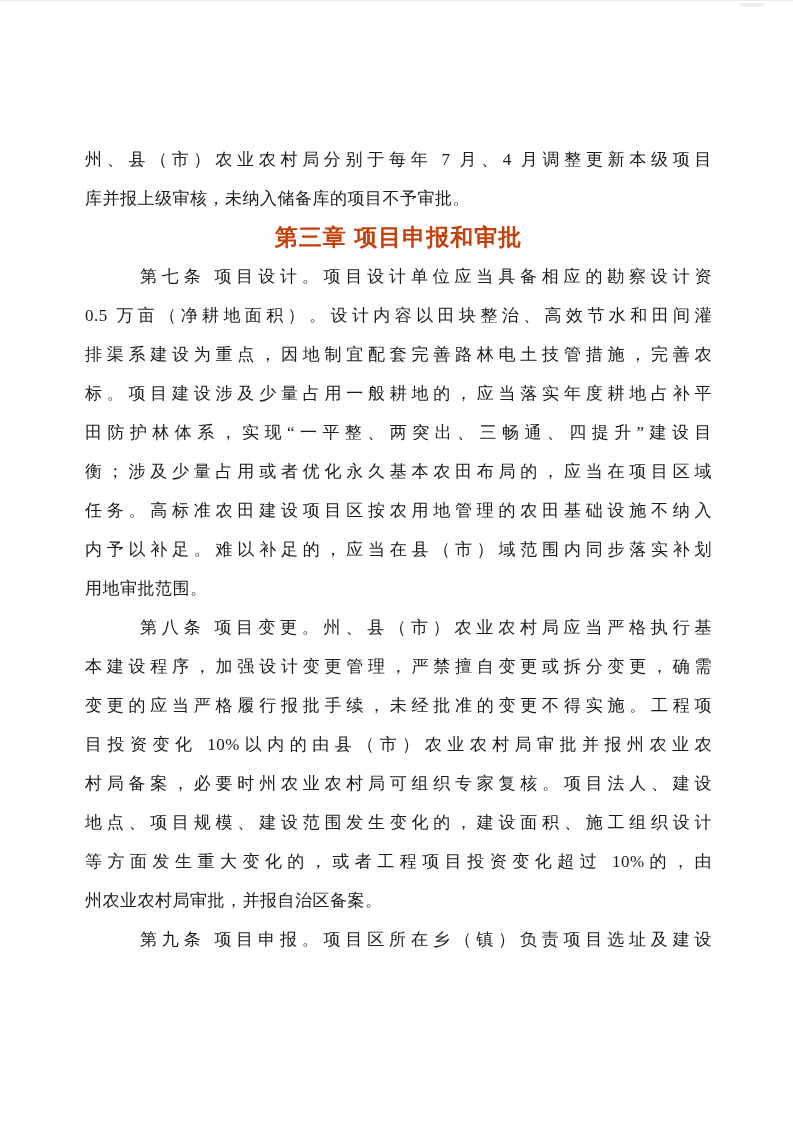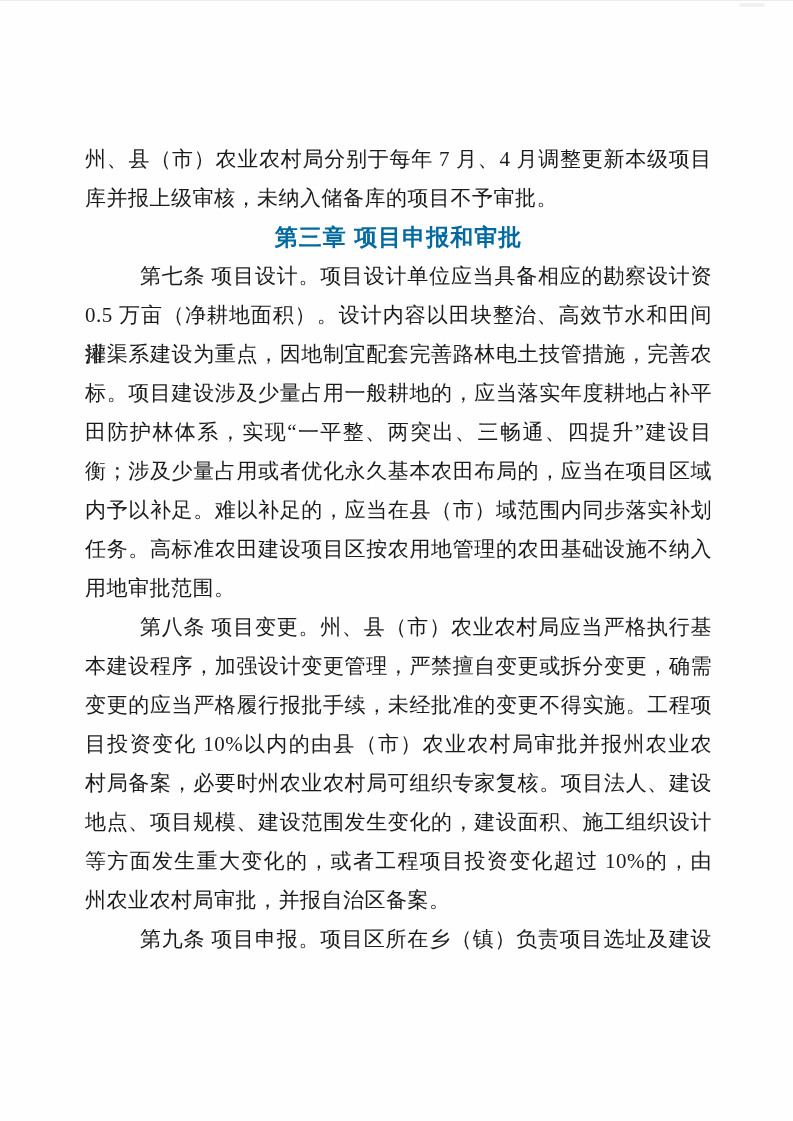--- a/index.html
+++ b/index.html
@@ -31,21 +31,21 @@
   }
   .content {
     position: absolute;
     top: 140px;
     left: 85px;
     width: 627px;
   }
   .line {
     height: 39px;
     line-height: 39px;
-    font-size: 21px;
+    font-size: 17px;
     letter-spacing: 0.5px;
     text-align: justify;
     text-justify: inter-character;
     white-space: normal;
     overflow: visible;
   }
   .line.justify {
     text-align-last: justify;
   }
   .line.normal {
@@ -53,41 +53,41 @@
   }
   .line.indent {
     text-indent: 55px;
   }
   .line.heading {
     font-family: "Liberation Sans", "DejaVu Sans", sans-serif;
     font-weight: 700;
     font-size: 23px;
     text-align-last: center;
     letter-spacing: 1px;
-    color: #0369a1;
+    color: #c2410c;
   }
 </style>
 </head>
 <body>
 
 <div class="page">
   <div class="scan-edge-top"></div>
   <div class="scan-smudge"></div>
   <main class="content">
       <div class="line justify">州、县（市）农业农村局分别于每年 7 月、4 月调整更新本级项目</div>
       <div class="line normal">库并报上级审核，未纳入储备库的项目不予审批。</div>
       <div class="line heading">第三章 项目申报和审批</div>
       <div class="line justify indent">第七条 项目设计。项目设计单位应当具备相应的勘察设计资</div>
       <div class="line justify">0.5 万亩（净耕地面积）。设计内容以田块整治、高效节水和田间灌</div>
       <div class="line justify">排渠系建设为重点，因地制宜配套完善路林电土技管措施，完善农</div>
       <div class="line justify">标。项目建设涉及少量占用一般耕地的，应当落实年度耕地占补平</div>
       <div class="line justify">田防护林体系，实现“一平整、两突出、三畅通、四提升”建设目</div>
       <div class="line justify">衡；涉及少量占用或者优化永久基本农田布局的，应当在项目区域</div>
+      <div class="line justify">任务。高标准农田建设项目区按农用地管理的农田基础设施不纳入</div>
       <div class="line justify">内予以补足。难以补足的，应当在县（市）域范围内同步落实补划</div>
-      <div class="line justify">任务。高标准农田建设项目区按农用地管理的农田基础设施不纳入</div>
       <div class="line normal">用地审批范围。</div>
       <div class="line justify indent">第八条 项目变更。州、县（市）农业农村局应当严格执行基</div>
       <div class="line justify">本建设程序，加强设计变更管理，严禁擅自变更或拆分变更，确需</div>
       <div class="line justify">变更的应当严格履行报批手续，未经批准的变更不得实施。工程项</div>
       <div class="line justify">目投资变化 10%以内的由县（市）农业农村局审批并报州农业农</div>
       <div class="line justify">村局备案，必要时州农业农村局可组织专家复核。项目法人、建设</div>
       <div class="line justify">地点、项目规模、建设范围发生变化的，建设面积、施工组织设计</div>
       <div class="line justify">等方面发生重大变化的，或者工程项目投资变化超过 10%的，由</div>
       <div class="line normal">州农业农村局审批，并报自治区备案。</div>
       <div class="line justify indent">第九条 项目申报。项目区所在乡（镇）负责项目选址及建设</div>

